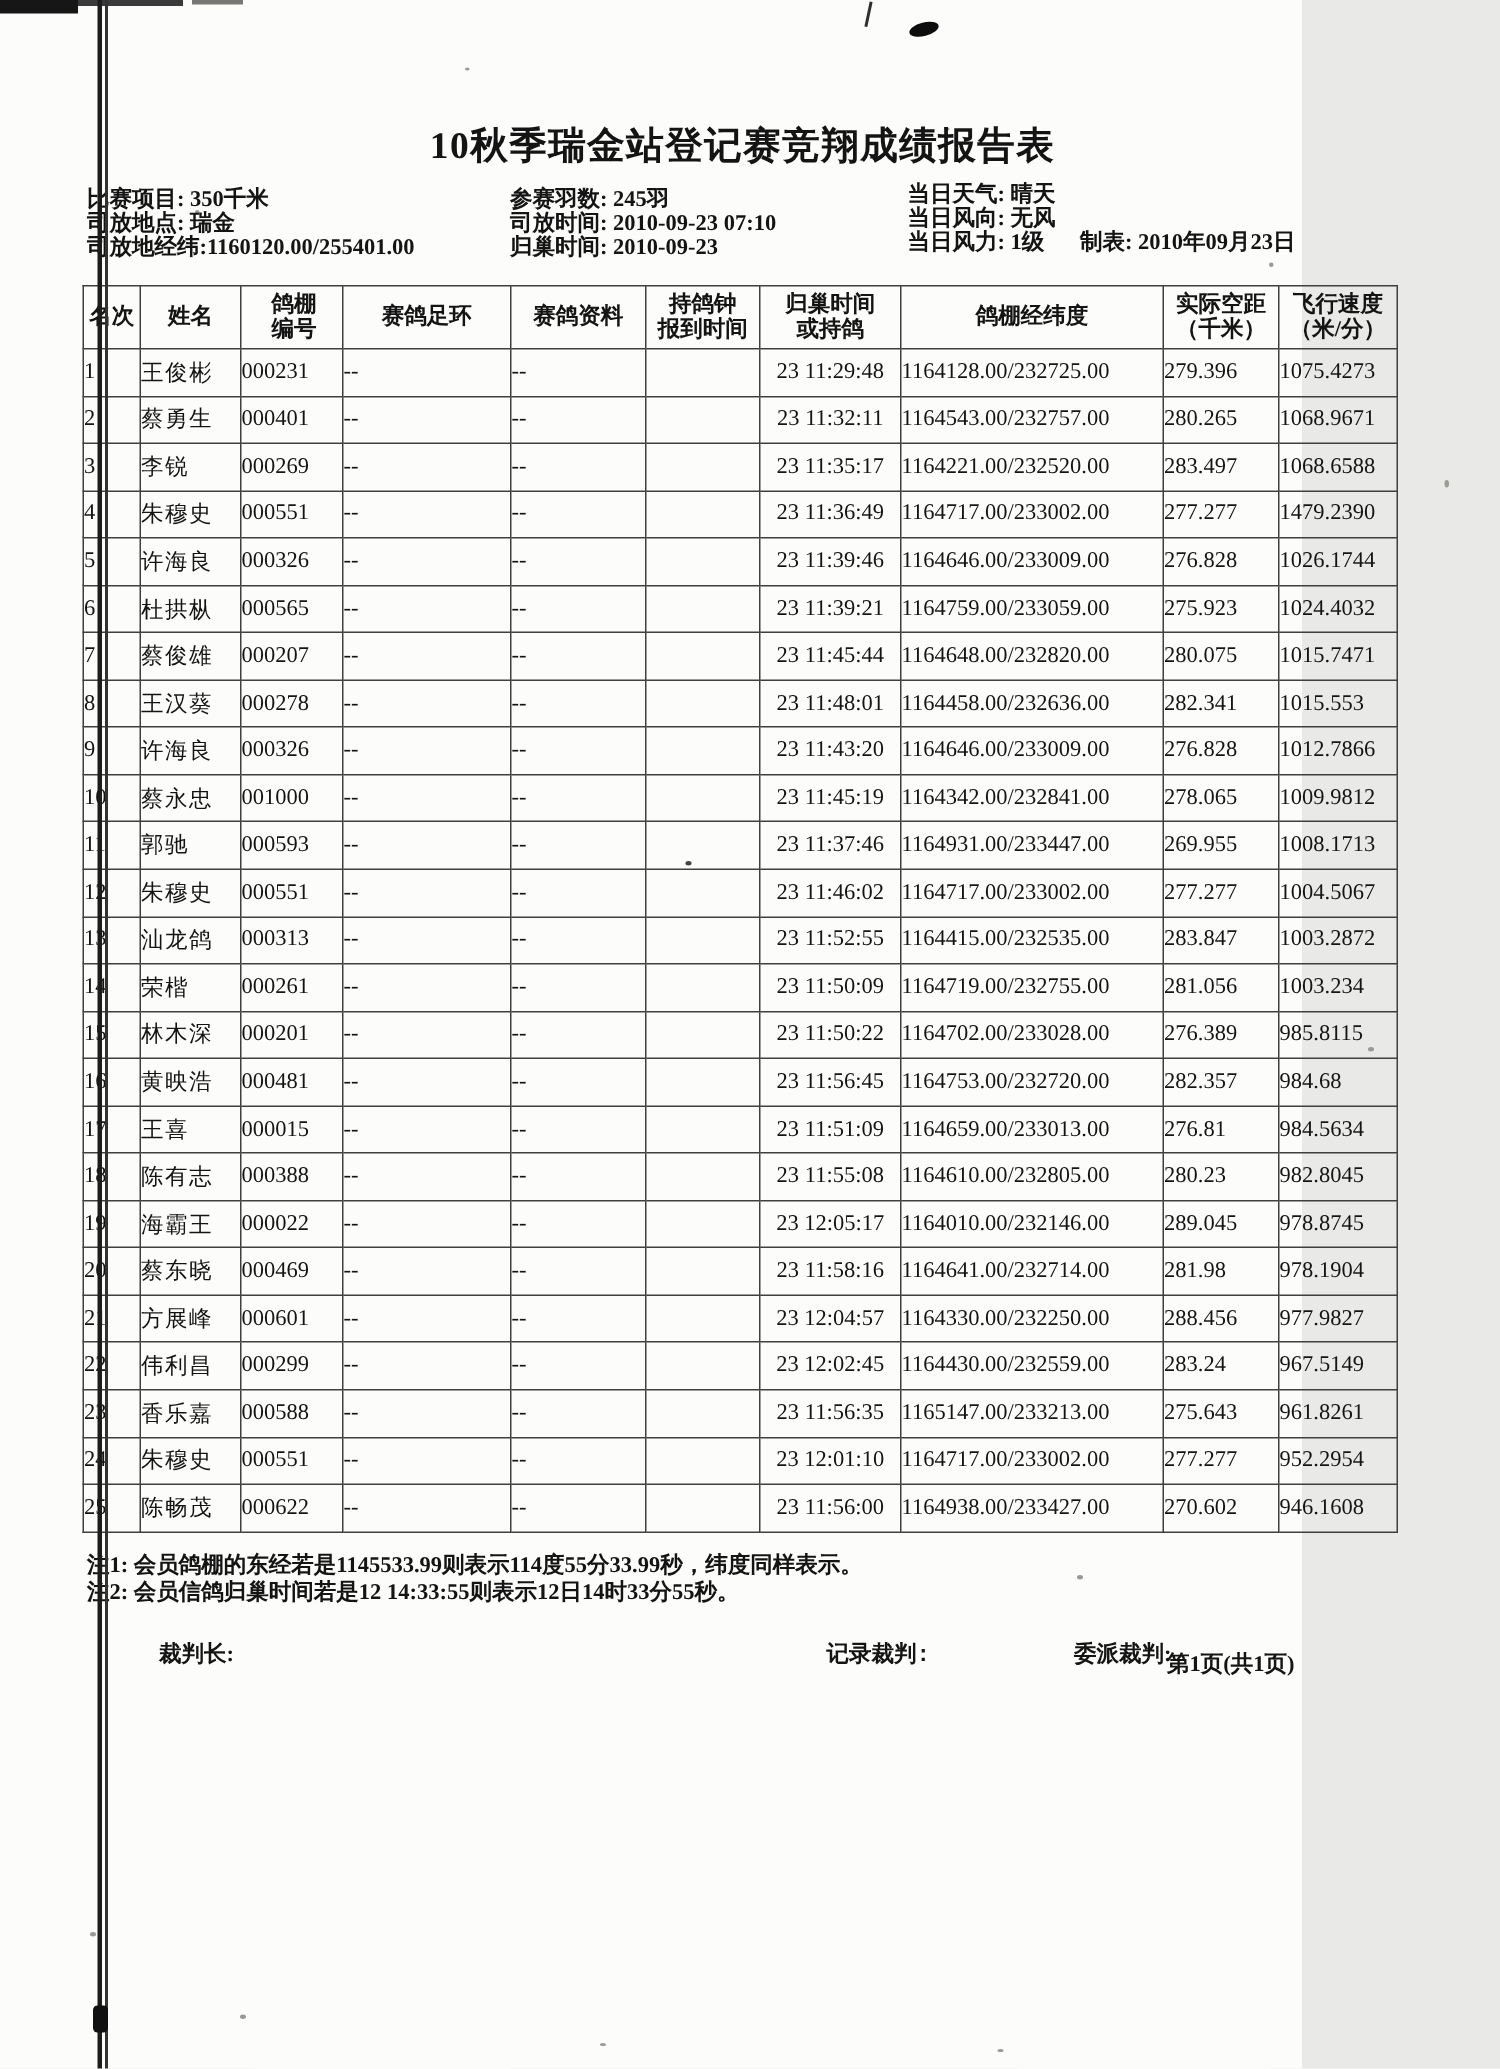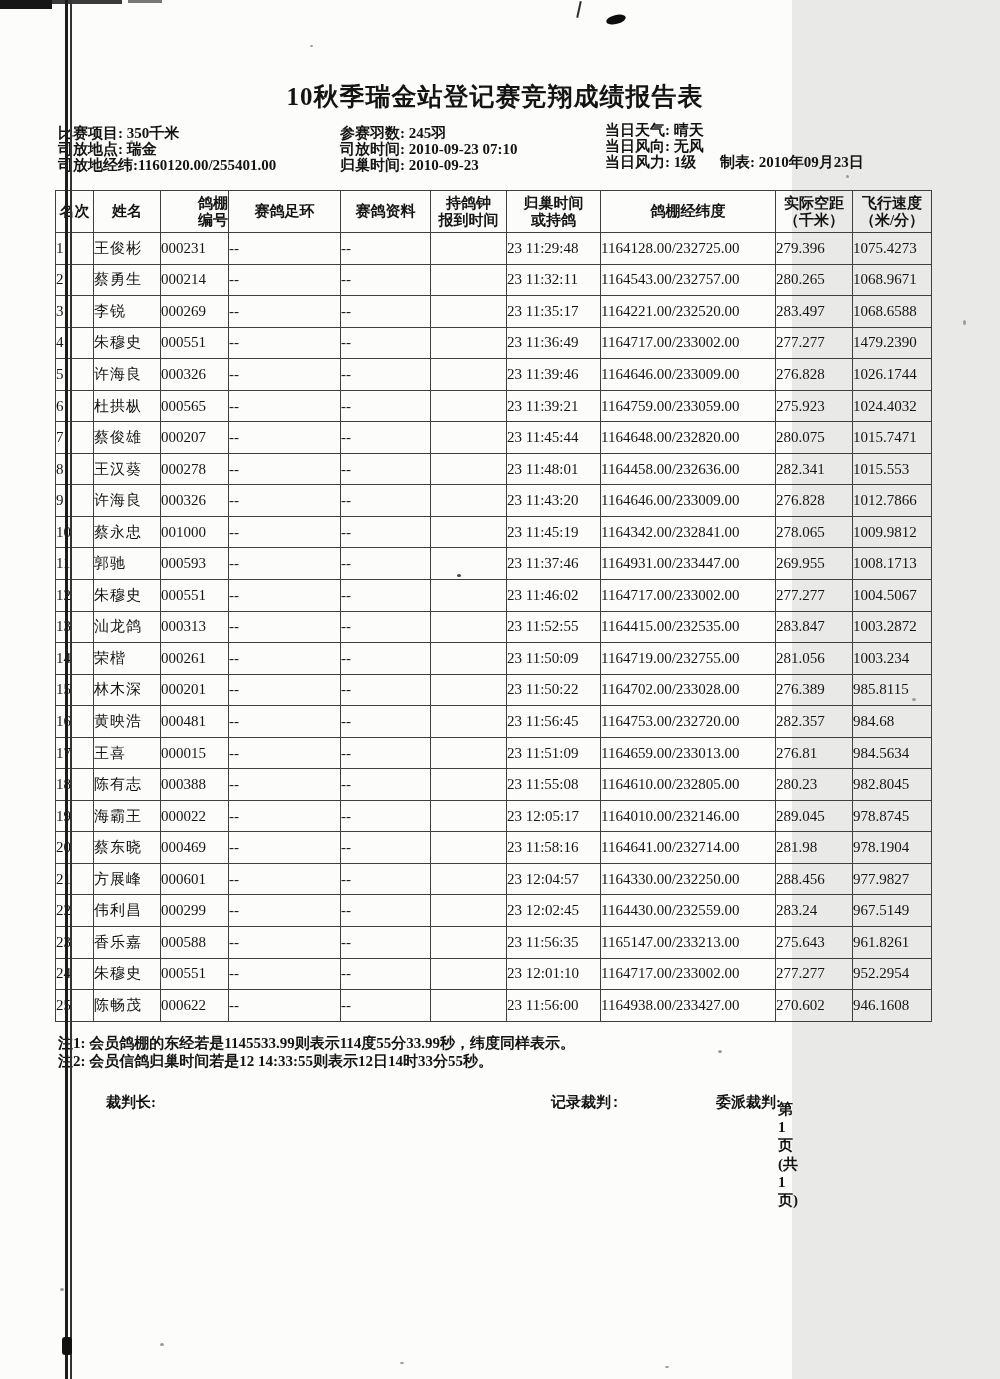--- a/index.html
+++ b/index.html
@@ -3,21 +3,21 @@
 <meta charset="utf-8">
 <style>
   html,body{margin:0;padding:0;}
   body{
     width:1000px;height:1379px;
     background:#e9e9e7;
     font-family:"Liberation Serif","DejaVu Serif",serif;
     overflow:hidden;
   }
   .page{
-    position:relative;width:792px;height:1379px;
+    position:relative;width:868px;height:1379px;
     background:#fcfcfa;color:#141414;
   }
   
   .bind-line-a{position:absolute;left:65px;top:0;width:3px;height:1379px;background:#1c1c1c;z-index:5;}
   .bind-line-b{position:absolute;left:70px;top:0;width:2px;height:1379px;background:#333;z-index:5;}
   .bind-blob{position:absolute;left:62px;top:1337px;width:10px;height:18px;background:#111;border-radius:3px;z-index:6;}
   
   .corner-mark{position:absolute;left:0;top:0;width:52px;height:9px;background:#161616;}
   .corner-mark2{position:absolute;left:52px;top:0;width:70px;height:4px;background:#3a3a3a;}
   .corner-mark3{position:absolute;left:128px;top:0;width:34px;height:3px;background:#777;}
@@ -36,27 +36,27 @@
     border-collapse:collapse;table-layout:fixed;
     font-size:15px;
   }
   table.results th,table.results td{
     border:1px solid #3f3f3f;
     vertical-align:middle;
     padding:0;overflow:hidden;white-space:nowrap;
   }
   table.results thead tr{height:42px;}
   table.results th{font-weight:600;text-align:center;line-height:1.12;}
-  table.results th.h-loftno{text-align:right;padding-left:3px;}
+  table.results th.h-loftno{text-align:center;padding-left:3px;}
   td.col-rank{text-align:left;padding-left:3px;}
   td.col-name{text-align:left;padding-left:6px;letter-spacing:1px;}
   td.col-loft_no{text-align:left;padding-left:4px;}
   td.col-ring{text-align:left;padding-left:4px;}
   td.col-pigeon_info{text-align:left;padding-left:5px;}
-  td.col-return_time{text-align:left;padding-left:3px;}
+  td.col-return_time{text-align:center;padding-left:3px;}
   td.col-loft_coords{text-align:left;padding-left:3px;}
   td.col-distance_km{text-align:left;padding-left:4px;}
   td.col-speed{text-align:left;padding-left:5px;}
 
   .note-line{position:absolute;left:58px;font-size:15px;font-weight:600;white-space:nowrap;}
   .sig{position:absolute;font-size:15px;font-weight:600;white-space:nowrap;margin-left:11px;}
   .page-num{position:absolute;left:778px;top:1100px;font-size:15px;font-weight:600;}
 </style>
 </head>
 <body>
@@ -161,21 +161,21 @@
           <td class="col-pigeon_info">--</td>
           <td class="col-clock_report_time"></td>
           <td class="col-return_time">23 11:29:48</td>
           <td class="col-loft_coords">1164128.00/232725.00</td>
           <td class="col-distance_km">279.396</td>
           <td class="col-speed">1075.4273</td>
         </tr>
         <tr>
           <td class="col-rank">2</td>
           <td class="col-name">蔡勇生</td>
-          <td class="col-loft_no">000214</td>
+          <td class="col-loft_no">000401</td>
           <td class="col-ring">--</td>
           <td class="col-pigeon_info">--</td>
           <td class="col-clock_report_time"></td>
           <td class="col-return_time">23 11:32:11</td>
           <td class="col-loft_coords">1164543.00/232757.00</td>
           <td class="col-distance_km">280.265</td>
           <td class="col-speed">1068.9671</td>
         </tr>
         <tr>
           <td class="col-rank">3</td>

